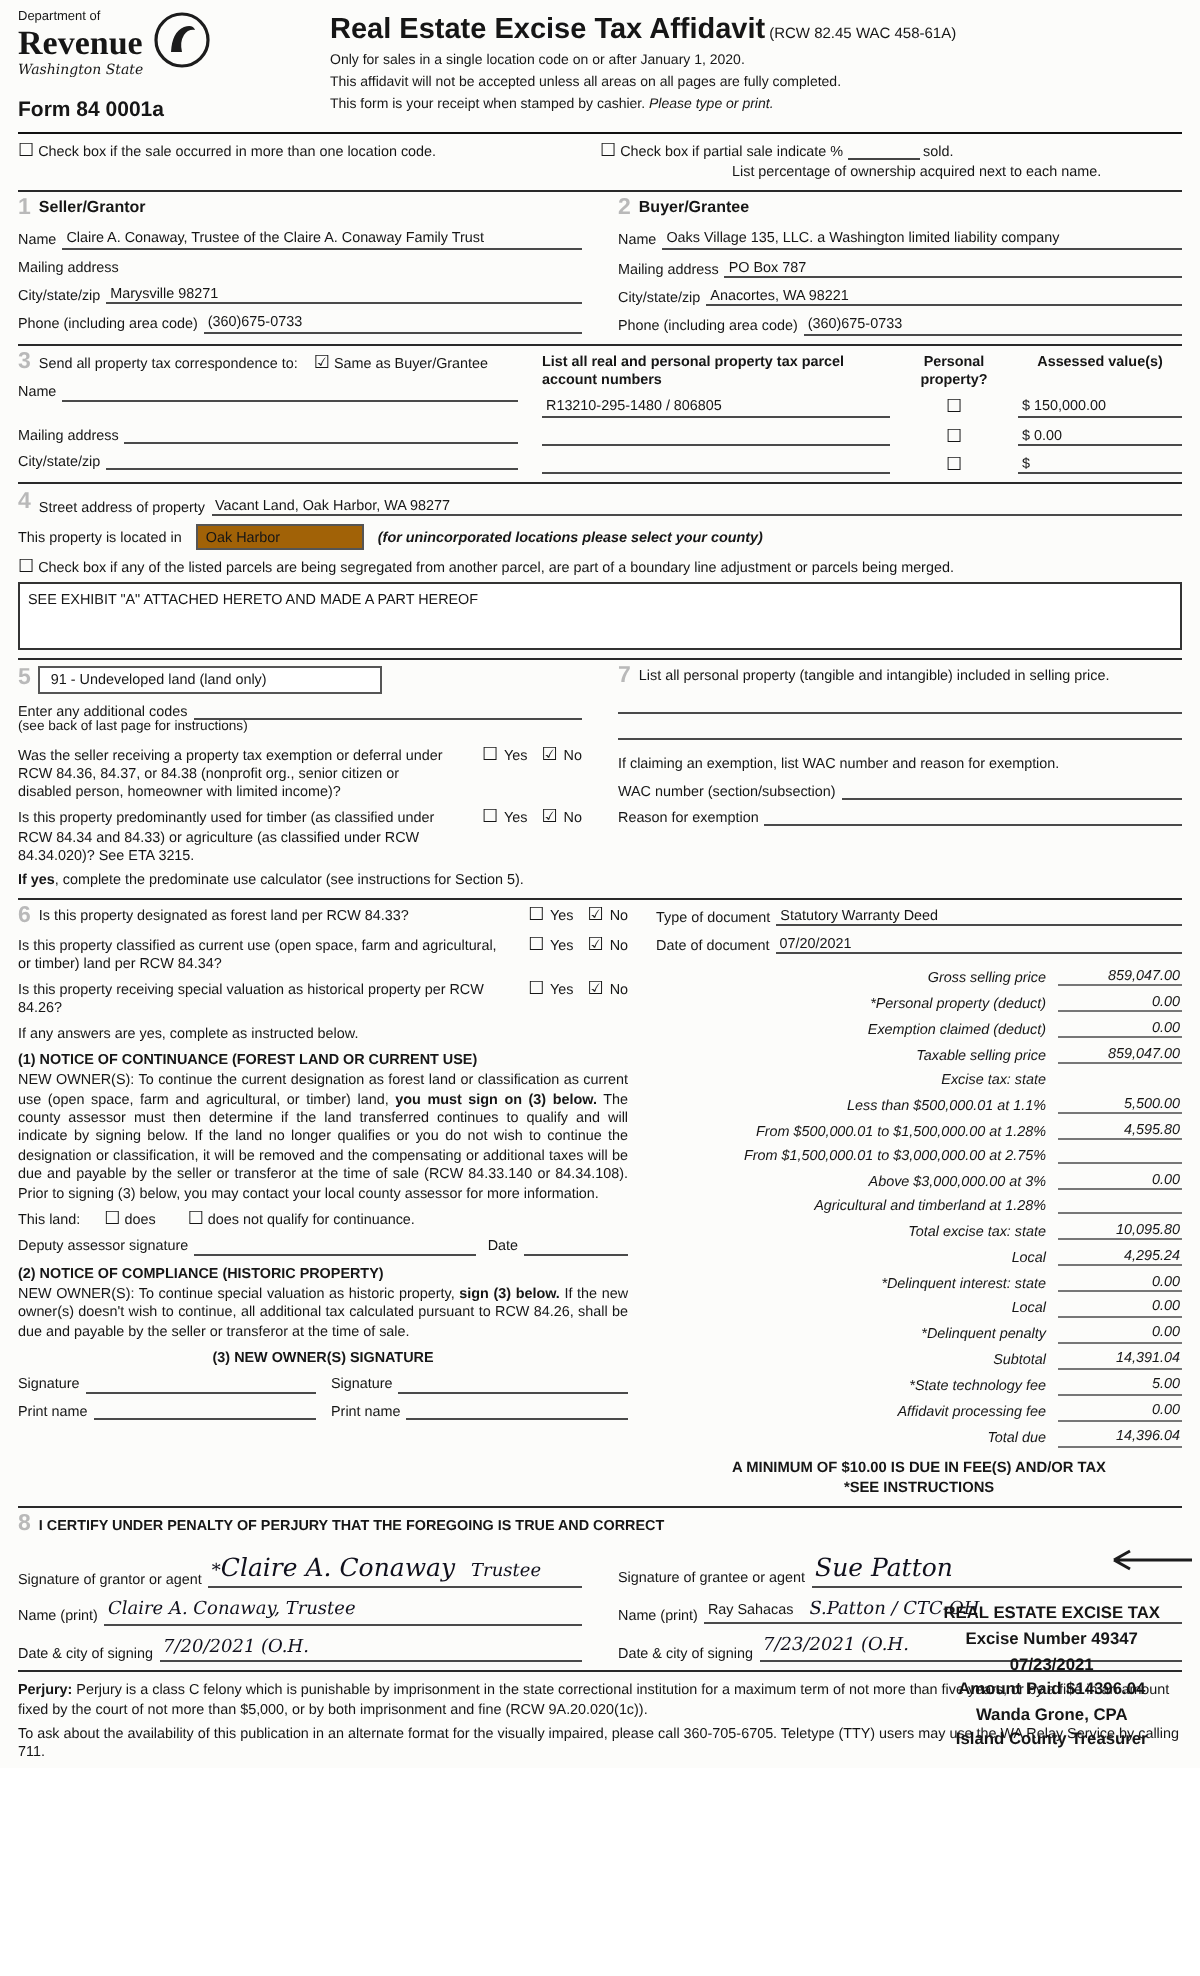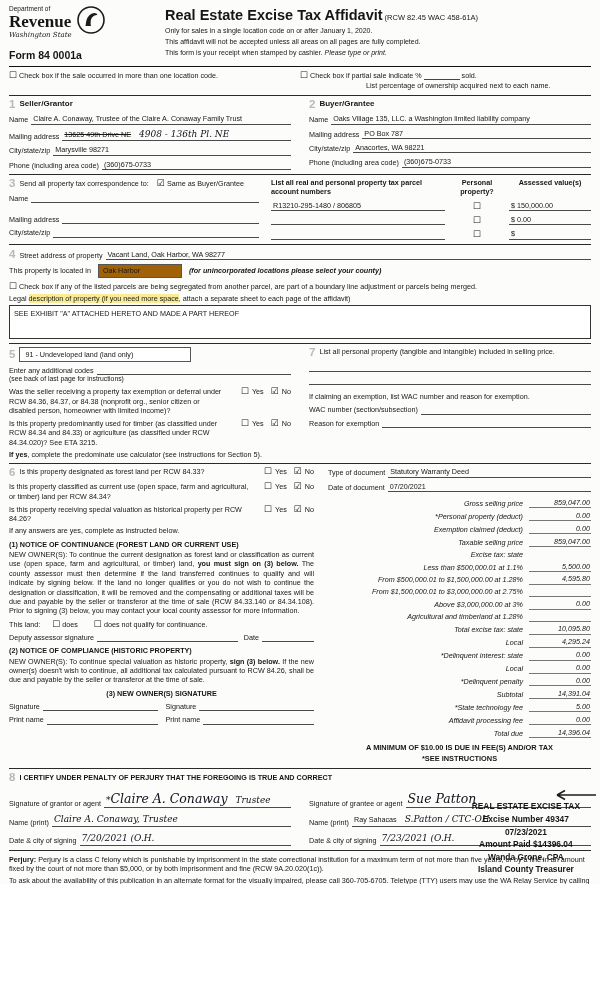--- a/index.html
+++ b/index.html
@@ -135,21 +135,20 @@
       <div class="sechead">
         <span class="secnum">1</span>
         <b>Seller/Grantor</b>
       </div>
       <div class="fld">
         <span class="lbl">Name</span>
         <span class="val"><span>Claire A. Conaway, Trustee of the Claire A. Conaway Family Trust</span></span>
       </div>
       <div class="fld">
         <span class="lbl">Mailing address</span>
-        <span class="val"><s>13625 49th Drive NE</s><span class="hand ml">4908 - 136th Pl. NE</span></span>
       </div>
       <div class="fld">
         <span class="lbl">City/state/zip</span>
         <span class="val"><span>Marysville 98271</span></span>
       </div>
       <div class="fld">
         <span class="lbl">Phone (including area code)</span>
         <span class="val"><span>(360)675-0733</span></span>
       </div>
     </div>
@@ -228,23 +227,20 @@
     </div>
     <div style="margin-top:4px">
       <span>This property is located in</span>
       <span class="locbox"><span>Oak Harbor</span></span>
       <b><i>(for unincorporated locations please select your county)</i></b>
     </div>
     <div style="margin-top:4px">
       <span class="cb">☐</span>
       <span>Check box if any of the listed parcels are being segregated from another parcel, are part of a boundary line adjustment or parcels being merged.</span>
     </div>
-    <div style="margin-top:3px">
-      <span>Legal </span><span class="hl">description of property (if you need more space</span><span>, attach a separate sheet to each page of the affidavit)</span>
-    </div>
     <div class="legalbox">
       <span>SEE EXHIBIT "A" ATTACHED HERETO AND MADE A PART HEREOF</span>
     </div>
   </div>
 
   <div class="sec cols2">
     <div class="col">
       <div class="srow">
         <span class="secnum">5</span>
         <span class="codebox"><span>91 - Undeveloped land (land only)</span></span>

